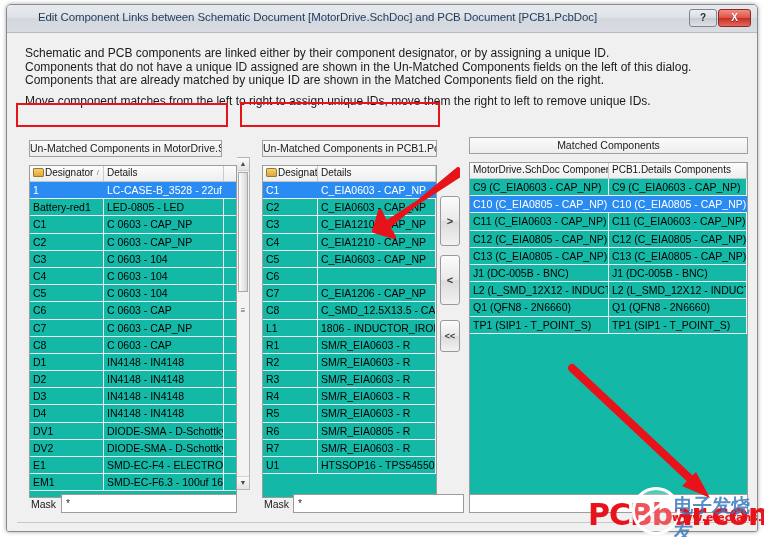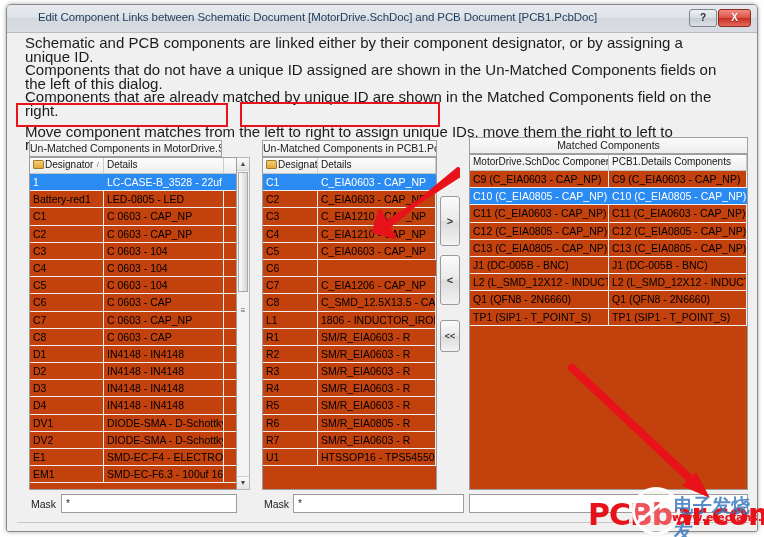--- a/index.html
+++ b/index.html
@@ -74,23 +74,23 @@
   
   #content {
     position: absolute;
     left: 0; top: 28px;
     width: 100%; height: 500px;
     background: #f0f0f0;
   }
 
   #intro {
     position: absolute;
-    left: 18px; top: 3px;
+    left: 18px; top: 14px;
     width: 700px;
-    font-size: 15px;
+    font-size: 12px;
     line-height: 13.6px;
     color: #1b1b1b;
   }
   #intro .blank { height: 7px; }
 
   
   .panel-label {
     position: absolute;
     height: 17px;
     background: linear-gradient(to bottom, #fbfbfb, #ededed);
@@ -114,24 +114,25 @@
     box-sizing: border-box;
     pointer-events: none;
     z-index: 30;
   }
   #redbox-left { left: 16px;  top: 103px; width: 212px; height: 24px; }
   #redbox-mid  { left: 240px; top: 102px; width: 200px; height: 25px; }
 
   
   .grid {
     position: absolute;
-    background: #c2410c;
+    background: #14b8a6;
     border: 1px solid #9c9c9c;
     box-sizing: border-box;
     overflow: hidden;
+    margin-top: 8px;
   }
   .grid-head {
     display: flex;
     height: 15px;
     background: linear-gradient(to bottom, #fcfcfc, #eceef0);
     border-bottom: 1px solid #c6c6c6;
     font-size: 10px;
     color: #141414;
   }
   .grid-head .hc {

